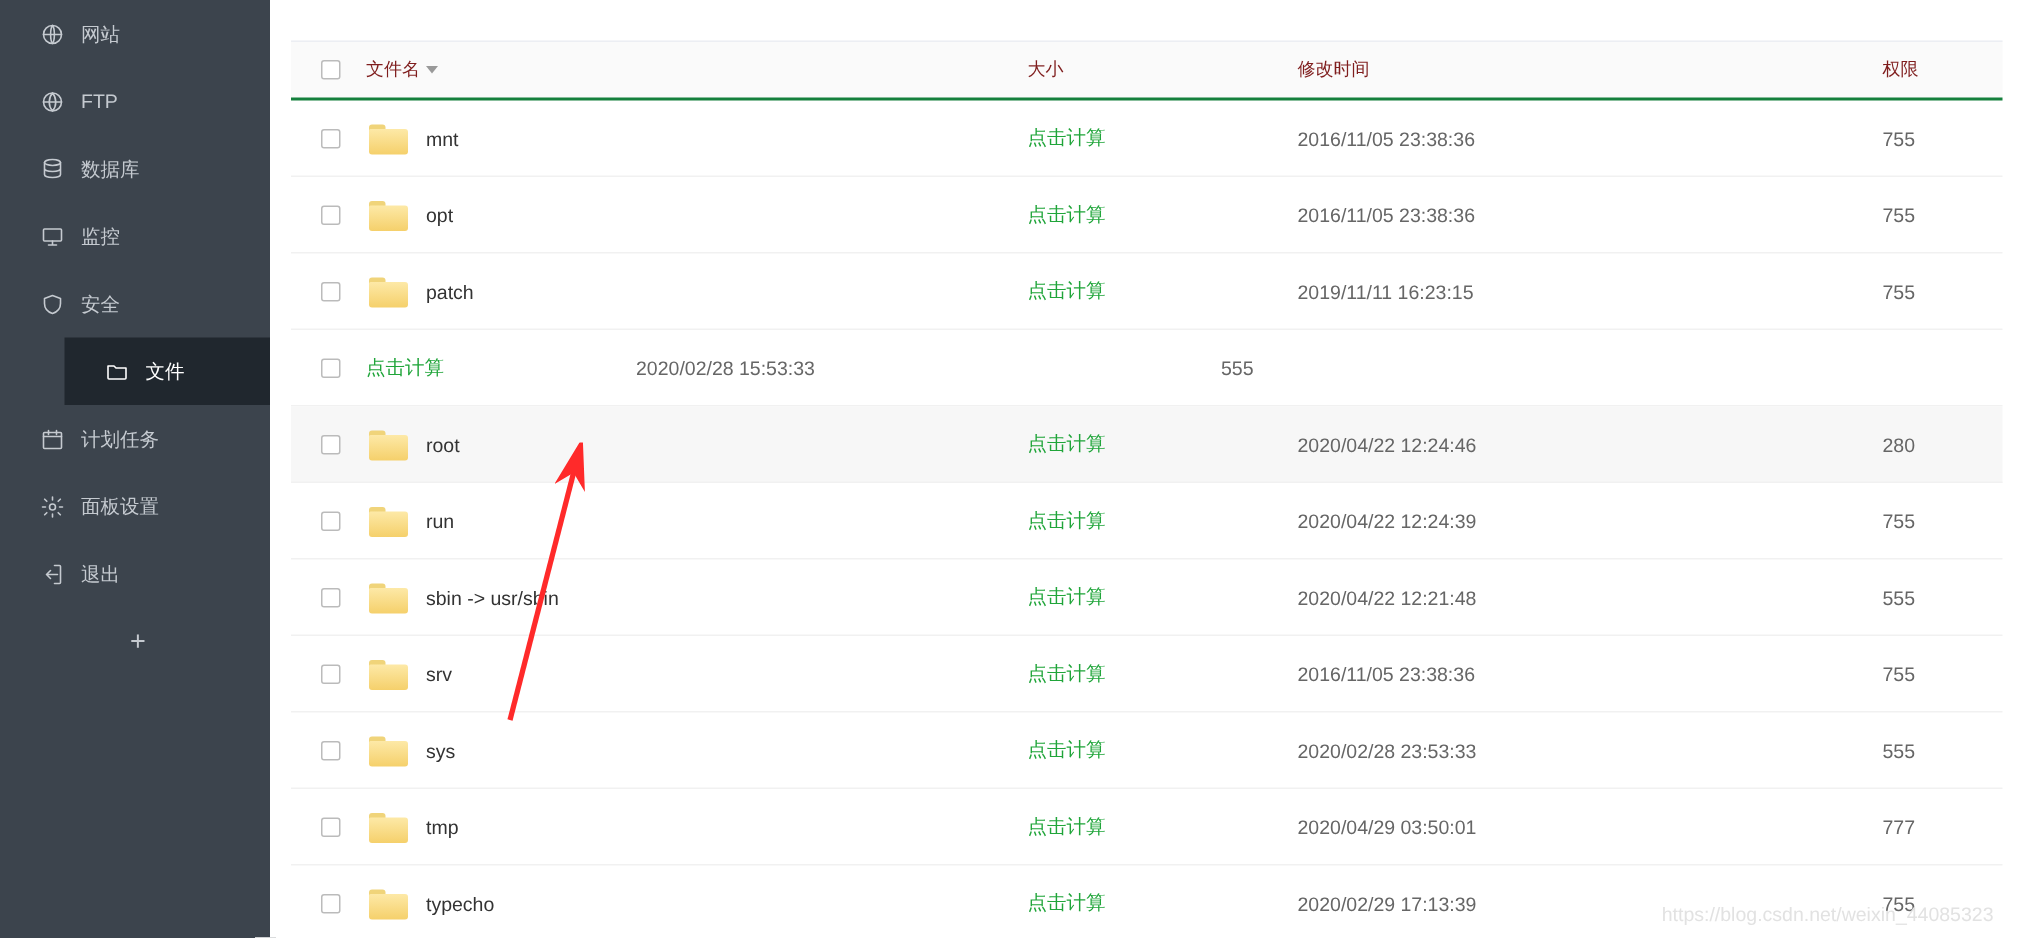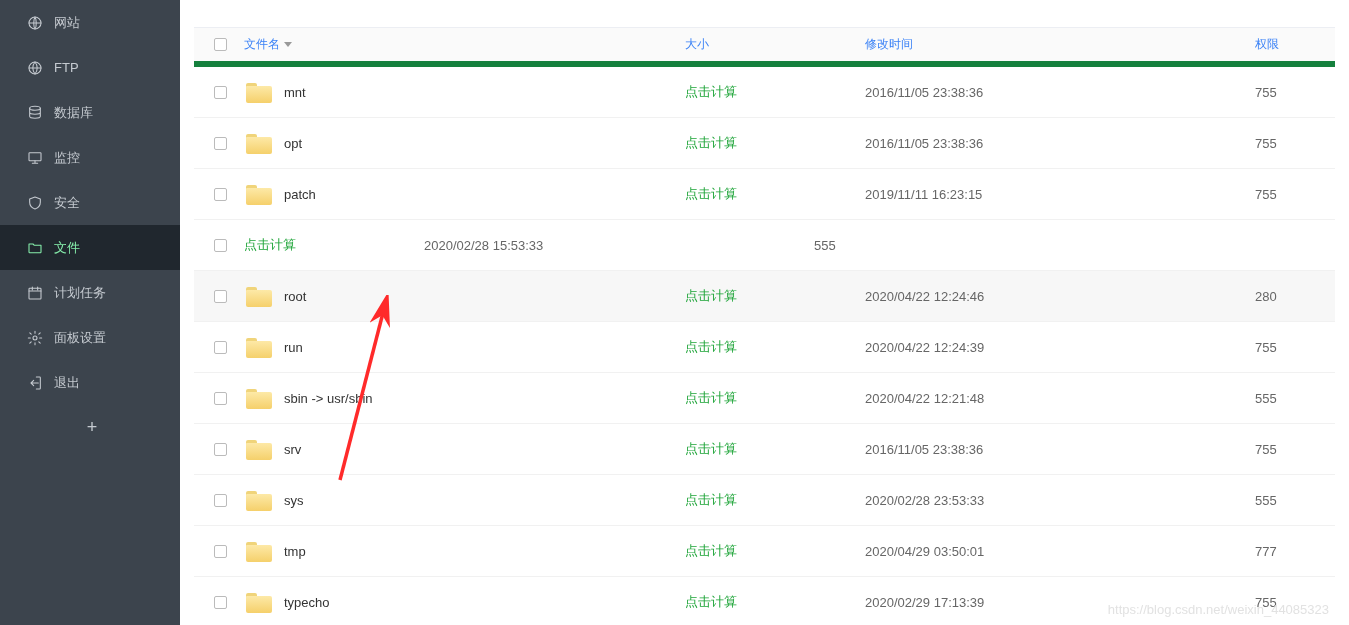--- a/index.html
+++ b/index.html
@@ -24,21 +24,21 @@
 }
 .sidebar-item {
   display: flex;
   align-items: center;
   height: 45px;
   padding-left: 26px;
   cursor: pointer;
   color: #c5cad0;
   font-size: 13px;
 }
-.sidebar-item.active { background: #20272e; color: #86efac; }
+.sidebar-item.active { background: #20272e; color: #ffffff; margin-left: 43px; }
 .sidebar-item .icon {
   display: inline-flex;
   width: 18px; height: 18px;
   margin-right: 10px;
   align-items: center; justify-content: center;
 }
 .sidebar-add {
   display:flex; align-items:center; justify-content:center;
   height:45px; color:#c5cad0; font-size:18px; cursor:pointer;
 }
@@ -52,23 +52,23 @@
   border-bottom: 0;
   padding: 0 30px;
 }
 .table-wrap { margin: 0 14px; }
 .table-header {
   display:flex;
   align-items:center;
   height:40px;
   background:#fafafa;
   border-top:1px solid #eceef3;
-  border-bottom:6px solid #15803d;
+  border-bottom:2px solid #15803d;
   padding:0 20px;
-  color:#3b82f6;
+  color:#7f1d1d;
   font-size:12px;
 }
 .col-check { width:30px; display:flex; align-items:center; }
 .col-name { flex:1; display:flex; align-items:center; }
 .col-size { width:180px; }
 .col-time { width:390px; }
 .col-perm { width:60px; text-align:left; }
 .sort-arrow {
   display:inline-block; margin-left:4px;
   width:0;height:0;border-left:4px solid transparent;border-right:4px solid transparent;border-top:5px solid #999;

